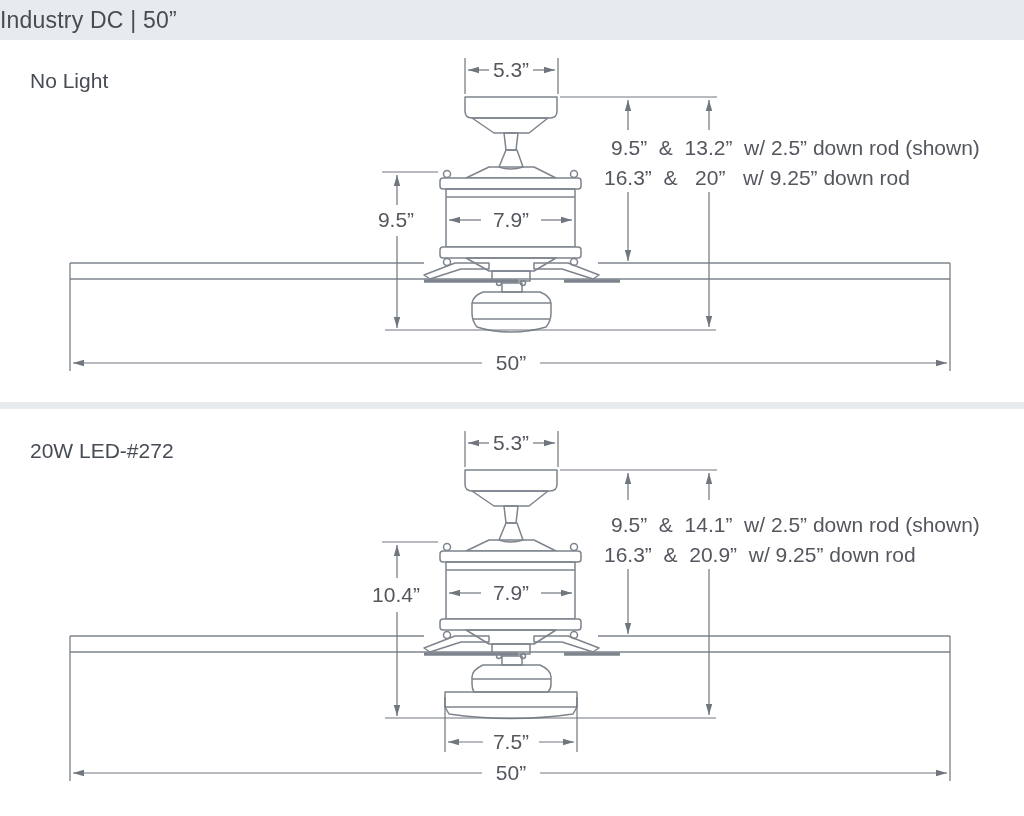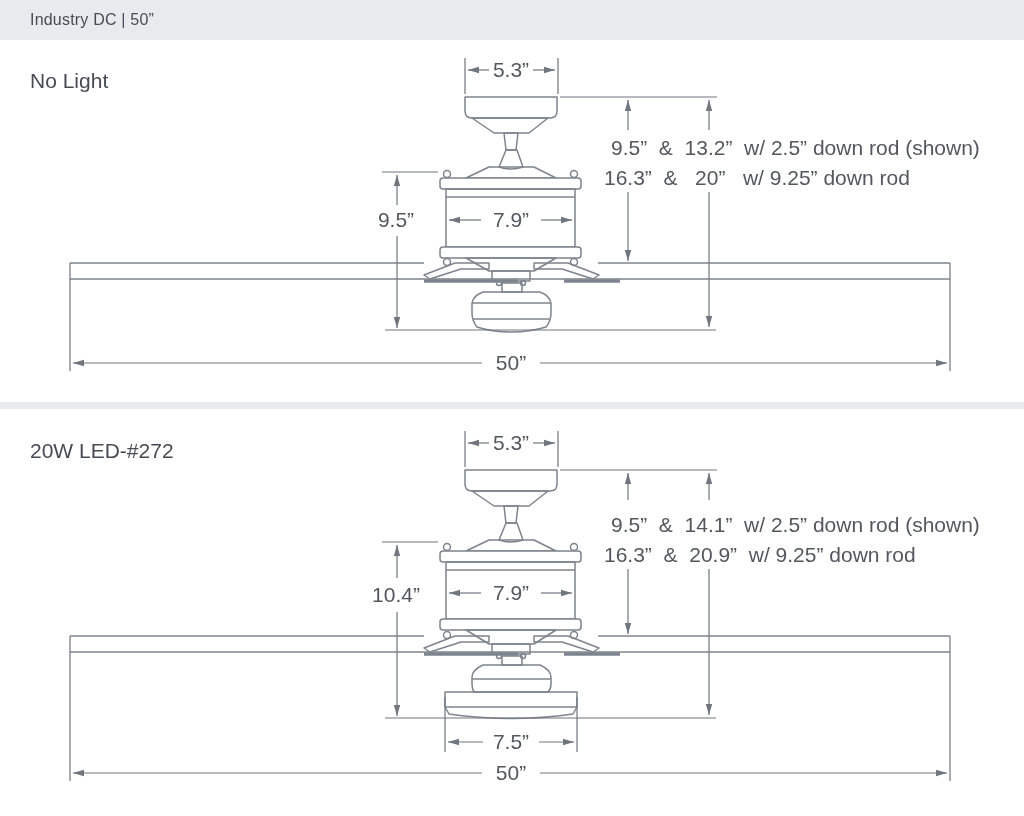--- a/index.html
+++ b/index.html
@@ -3,21 +3,21 @@
 <meta charset="utf-8">
 <style>
   :root{
     --c-band:#e8ebee; --c-line:#7e848d; --c-dim:#70767e; --c-text:#54575e; --c-heading:#474c54;
   }
   html,body{margin:0;padding:0;background:#fff;}
   .page{position:relative;width:1024px;height:816px;background:#fff;overflow:hidden;
         font-family:"Liberation Sans",sans-serif;}
   .header-band{position:absolute;left:0;top:0;width:1024px;height:40px;background:var(--c-band);
         display:flex;align-items:center;}
-  .header-band .title{margin-left:30px;font-size:16px;color:var(--c-heading);letter-spacing:.2px;}
+  .header-band .title{font-size:23px;color:var(--c-heading);letter-spacing:.2px;}
   .divider{position:absolute;left:0;top:402px;width:1024px;height:7px;background:var(--c-band);}
   svg{position:absolute;left:0;top:0;}
   .ln{stroke:var(--c-line);fill:none;stroke-width:1.5;stroke-linejoin:round;}
   .fw{stroke:var(--c-line);fill:#fff;stroke-width:1.5;}
   .dm{stroke:var(--c-dim);fill:none;stroke-width:1.2;}
   .thick{stroke:var(--c-line);fill:none;stroke-width:3.5;}
   text{fill:var(--c-text);font-family:"Liberation Sans",sans-serif;font-size:21px;white-space:pre;}
   .mid{text-anchor:middle;}
   .sec-label{fill:var(--c-heading);}
 </style>

